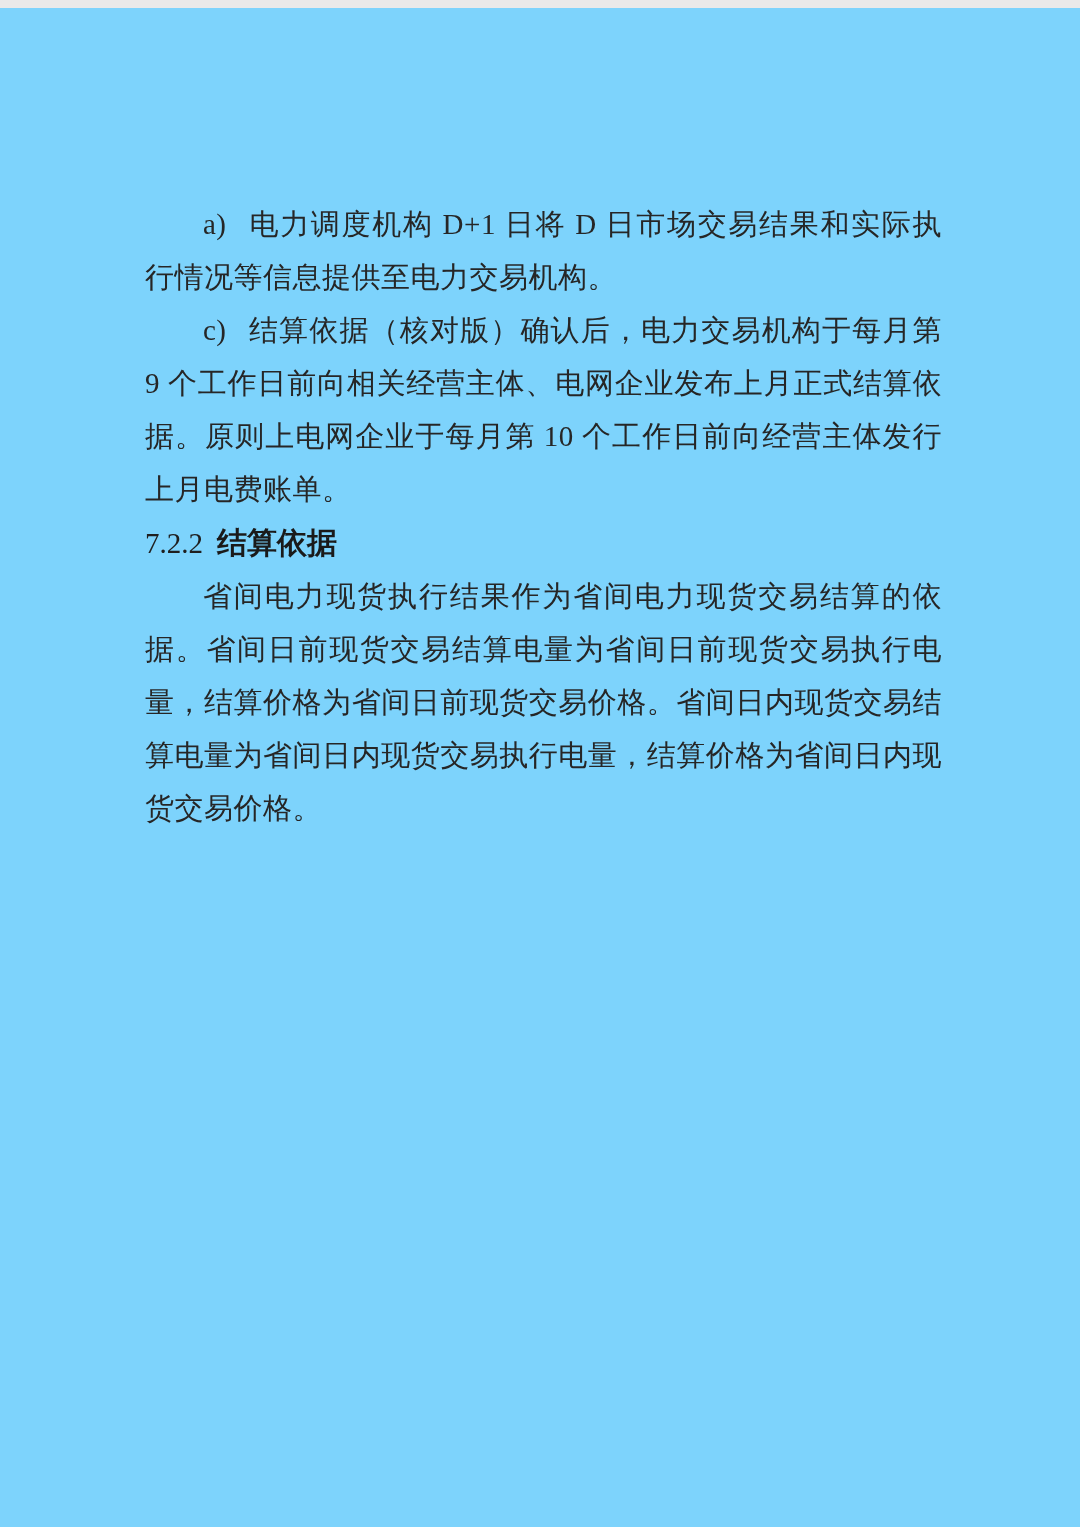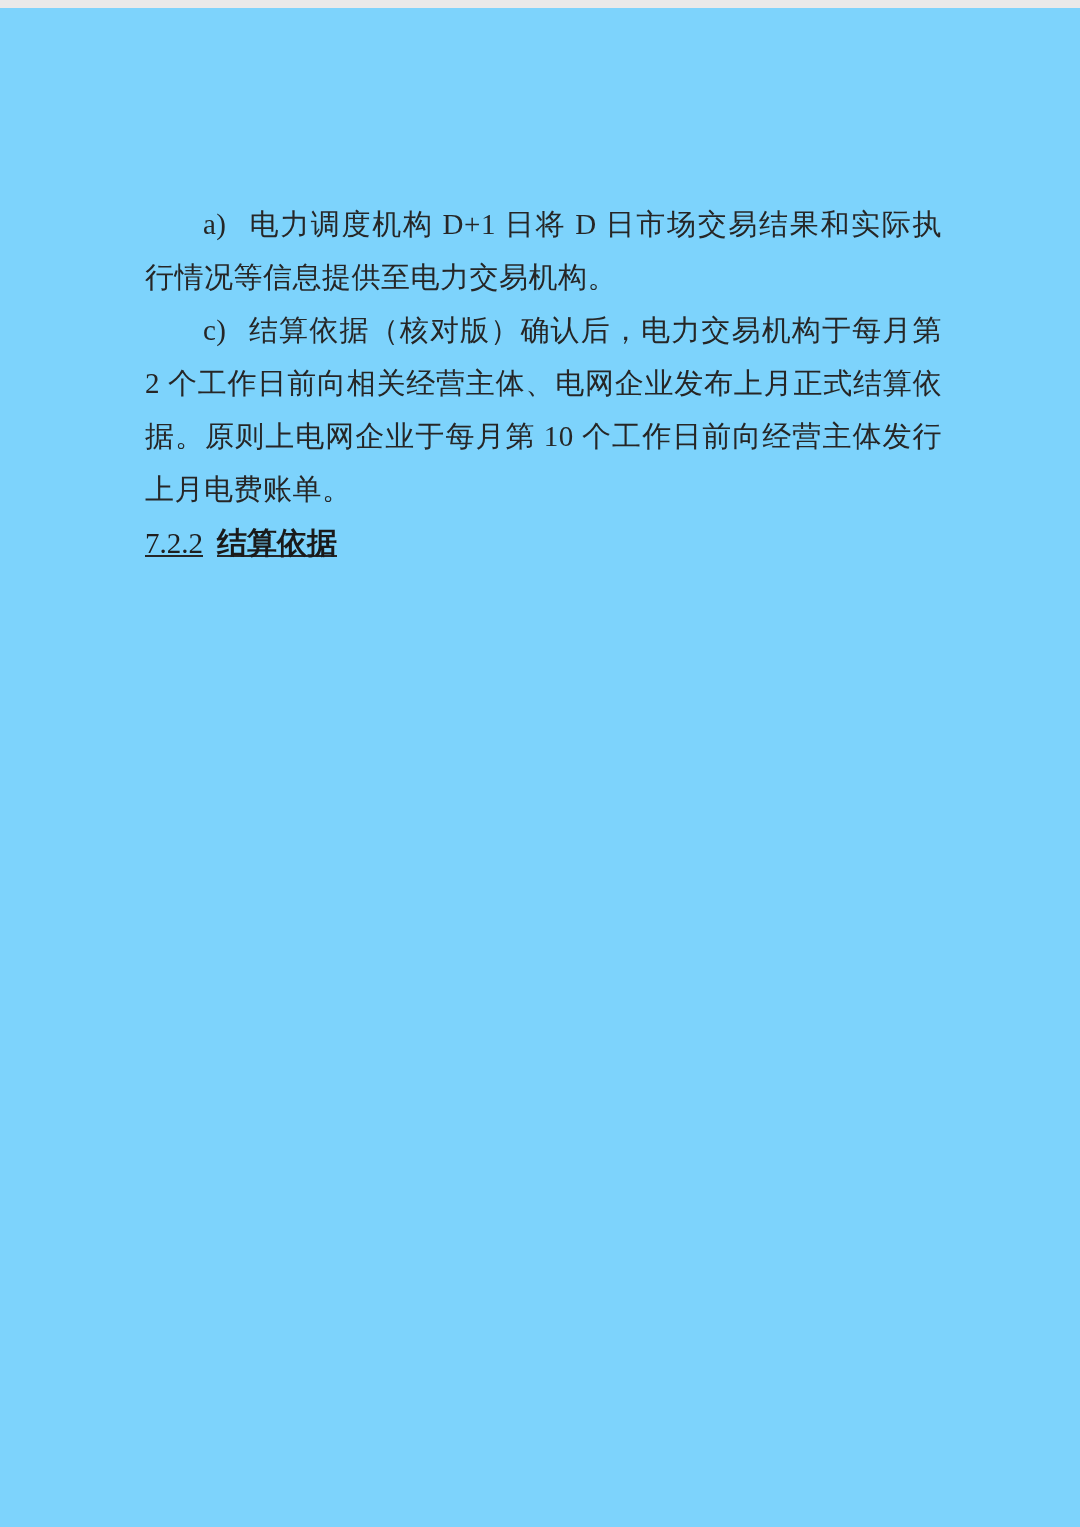--- a/index.html
+++ b/index.html
@@ -38,21 +38,20 @@
     margin-right: 0.75em;
     text-indent: 0;
   }
   .heading {
     margin: 0;
     font-size: 29px;
     line-height: 53px;
     font-weight: normal;
     text-align: left;
     white-space: nowrap;
-    text-decoration: underline;
   }
   .heading .h-num {
     font-family: "Liberation Serif", "DejaVu Serif", serif;
     color: #1f1f1f;
   }
   .heading .h-title {
     font-family: "Liberation Sans", "DejaVu Sans", sans-serif;
     font-weight: 700;
     font-size: 30px;
     color: #1a1a1a;
@@ -61,21 +60,22 @@
 </style>
 </head>
 <body>
 
 <div class="page">
   <main class="content">
 
     <p class="para"><span class="marker">a)</span><span>电力调度机构 D+1 日将 D 日市场交易结果和实际执行情况等信息提供至电力交易机构。</span></p>
 
 
-    <p class="para"><span class="marker">c)</span><span>结算依据（核对版）确认后，电力交易机构于每月第 2 个工作日前向相关经营主体、电网企业发布上月正式结算依据。原则上电网企业于每月第 10 个工作日前向经营主体发行上月电费账单。</span></p>
+    <p class="para"><span class="marker">c)</span><span>结算依据（核对版）确认后，电力交易机构于每月第 9 个工作日前向相关经营主体、电网企业发布上月正式结算依据。原则上电网企业于每月第 10 个工作日前向经营主体发行上月电费账单。</span></p>
 
     <h2 class="heading"><span class="h-num">7.2.2</span><span class="h-title">结算依据</span></h2>
 
+    <p class="para">省间电力现货执行结果作为省间电力现货交易结算的依据。省间日前现货交易结算电量为省间日前现货交易执行电量，结算价格为省间日前现货交易价格。省间日内现货交易结算电量为省间日内现货交易执行电量，结算价格为省间日内现货交易价格。</p>
 
 
   </main>
 
 </div>
 
 </body></html>

